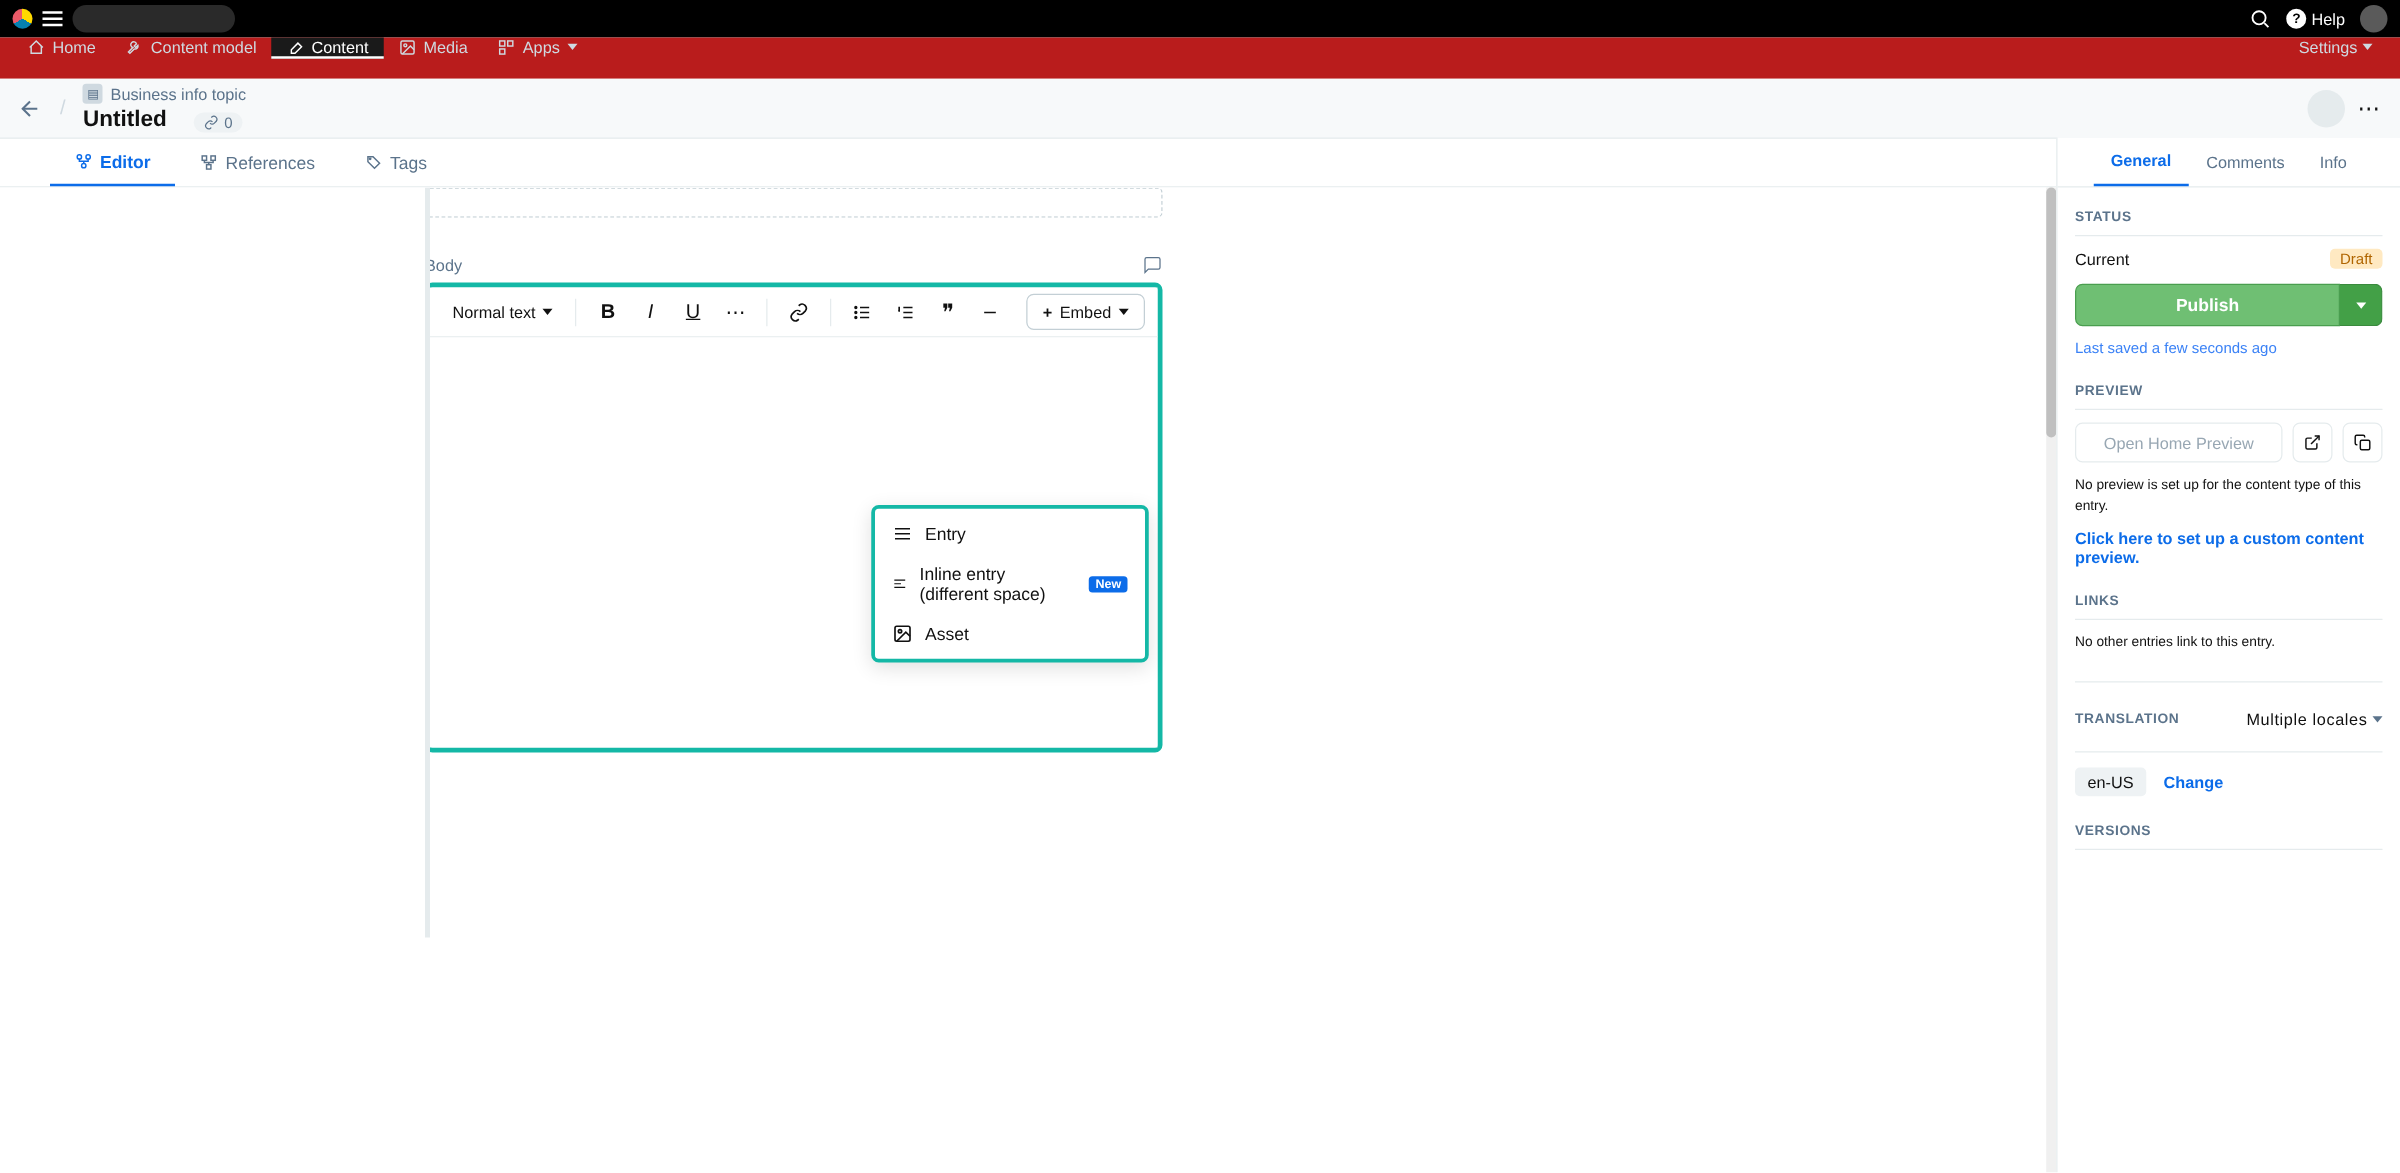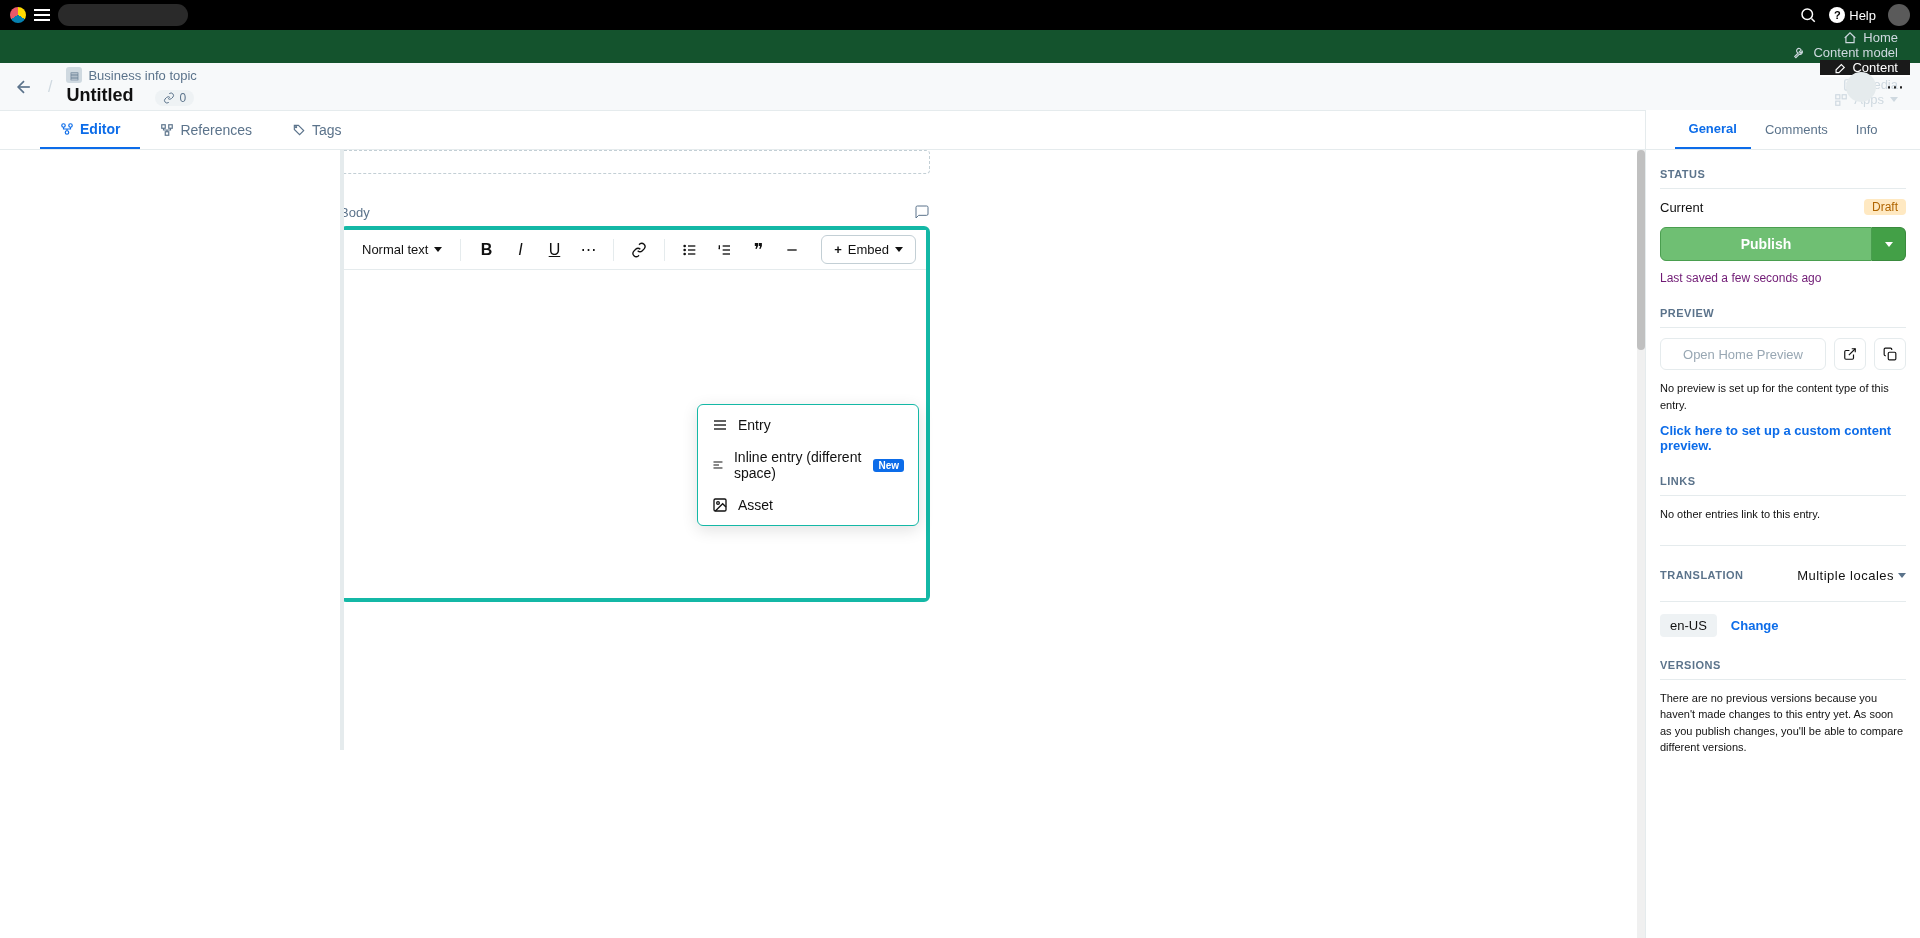--- a/index.html
+++ b/index.html
@@ -9,21 +9,21 @@
 .logo-icon { width: 16px; height: 16px; border-radius: 50%; background: conic-gradient(#ffda00 0 120deg, #0681b0 120deg 240deg, #eb5a68 240deg 360deg); }
 .menu-icon { width: 16px; display: flex; flex-direction: column; gap: 3px; cursor: pointer; }
 .menu-icon span { height: 2px; background: #fff; }
 .space-pill { background: #2a2a2a; border-radius: 14px; height: 22px; width: 130px; }
 .topbar-right { margin-left: auto; display: flex; align-items: center; gap: 12px; }
 .search-icon-svg { width: 18px; height: 18px; stroke: #fff; fill: none; stroke-width: 2; }
 .help-chip { display: flex; align-items: center; gap: 4px; color: #fff; font-size: 13px; }
 .help-chip .q { width: 16px; height: 16px; border-radius: 50%; background: #fff; color: #000; display: flex; align-items: center; justify-content: center; font-size: 11px; font-weight: bold; }
 .avatar { width: 22px; height: 22px; border-radius: 50%; background: #5a5a5a; }
 
-.navbar { background: #14532d; height: 33px; display: flex; align-items: flex-end; padding: 0 10px; flex-direction: column; }
+.navbar { background: #b91c1c; height: 33px; display: flex; align-items: flex-start; padding: 0 10px; }
 .nav-item { display: flex; align-items: center; gap: 6px; padding: 0 12px; color: #cfd9e0; font-size: 13px; cursor: pointer; }
 .nav-item.active { background: #1a1a1a; border-bottom: 2px solid #fff; color: #fff; }
 .nav-item .ico { width: 14px; height: 14px; }
 .nav-right { margin-left: auto; display: flex; align-items: center; padding: 0 12px; color: #cfd9e0; font-size: 13px; cursor: pointer; gap: 4px; }
 .caret-down { width: 0; height: 0; border-left: 4px solid transparent; border-right: 4px solid transparent; border-top: 5px solid currentColor; }
 
 .header-row { height: 48px; background: #f7f9fa; border-bottom: 1px solid #e5ebed; display: flex; align-items: center; padding: 0 14px; gap: 14px; }
 .back-arrow { width: 20px; height: 20px; stroke: #5b738b; fill: none; stroke-width: 2; cursor: pointer; }
 .slash { color: #cfd9e0; }
 .breadcrumb-chip { display: flex; align-items: center; gap: 6px; font-size: 13px; color: #5b738b; }
@@ -51,39 +51,39 @@
 
 .rte-wrap { border: 4px solid #14b8a6; border-radius: 6px; text-align: center; }
 .rte-toolbar { height: 40px; border-bottom: 1px solid #e5ebed; display: flex; align-items: center; padding: 0 10px; gap: 4px; background: #fff; }
 .rte-sel { display: flex; align-items: center; gap: 6px; font-size: 13px; padding: 4px 8px; border-radius: 4px; cursor: pointer; }
 .divider { width: 1px; height: 22px; background: #e5ebed; margin: 0 6px; }
 .tb-btn { width: 30px; height: 30px; display: flex; align-items: center; justify-content: center; border-radius: 4px; cursor: pointer; color: #111; }
 .tb-btn svg { width: 16px; height: 16px; }
 .embed-btn { margin-left: auto; display: flex; align-items: center; gap: 6px; border: 1px solid #c3cfd5; border-radius: 6px; padding: 6px 12px; font-size: 13px; cursor: pointer; background: #fff; }
 .rte-body { height: 328px; background: #fff; }
 
-.dropdown { position: absolute; left: 697px; top: 254px; width: 222px; background: #fff; border: 1px solid #14b8a6; border-radius: 6px; box-shadow: 0 4px 16px rgba(0,0,0,0.12); padding: 4px 0; }
+.dropdown { position: absolute; left: 697px; top: 254px; width: 222px; background: #fff; border: 3px solid #14b8a6; border-radius: 6px; box-shadow: 0 4px 16px rgba(0,0,0,0.12); padding: 4px 0; }
 .dd-item { display: flex; align-items: center; gap: 10px; padding: 8px 14px; font-size: 14px; cursor: pointer; }
 .dd-item svg, .dd-item .dd-ico { width: 16px; height: 16px; }
 .new-badge { background: #0c6ce9; color: #fff; font-size: 10px; padding: 1px 5px; border-radius: 3px; font-weight: 600; }
 
 .sidebar { position: absolute; right: 0; top: 110px; bottom: 0; width: 275px; border-left: 1px solid #e5ebed; background: #fff; display: flex; flex-direction: column; }
 .side-tabs { height: 40px; border-bottom: 1px solid #e5ebed; display: flex; align-items: stretch; justify-content: center; }
 .side-tab { padding: 0 14px; display: flex; align-items: center; font-size: 13px; color: #5b738b; cursor: pointer; }
 .side-tab.active { color: #0c6ce9; border-bottom: 2px solid #0c6ce9; font-weight: 600; }
 .side-body { padding: 18px 14px; overflow-y: auto; flex: 1; }
 .side-h { font-size: 11px; font-weight: 700; color: #5b738b; letter-spacing: 0.5px; text-transform: uppercase; border-bottom: 1px solid #e5ebed; padding-bottom: 8px; margin-bottom: 10px; margin-top: 22px; }
 .side-h:first-child { margin-top: 0; }
 .row-flex { display: flex; align-items: center; justify-content: space-between; font-size: 13px; }
 .draft-badge { background: #ffe9c2; color: #b06500; font-size: 12px; padding: 1px 8px; border-radius: 4px; }
 .publish-row { display: flex; margin-top: 12px; }
 .publish-btn { flex: 1; background: #6fbf73; border: 1px solid #4a9e4f; color: #fff; font-weight: 600; font-size: 14px; border-radius: 6px 0 0 6px; height: 34px; cursor: pointer; }
 .publish-caret { width: 34px; background: #43a047; border: 1px solid #3a8a3e; border-left: none; border-radius: 0 6px 6px 0; display: flex; align-items: center; justify-content: center; cursor: pointer; }
 .publish-caret .caret-down { border-top-color: #fff; }
-.muted { font-size: 12px; color: #701a75; margin-top: 10px; }
+.muted { font-size: 12px; color: #3b82f6; margin-top: 10px; }
 .preview-row { display: flex; gap: 8px; margin-bottom: 10px; }
 .preview-btn { flex: 1; border: 1px solid #e5ebed; background: #fff; color: #98a7b3; font-size: 13px; height: 32px; border-radius: 6px; cursor: not-allowed; }
 .icon-btn { width: 32px; height: 32px; border: 1px solid #e5ebed; border-radius: 6px; display: flex; align-items: center; justify-content: center; cursor: pointer; }
 .link-text { color: #0c6ce9; font-size: 13px; cursor: pointer; }
 .body-text { font-size: 11px; color: #111; line-height: 1.5; }
 .locale-chip { background: #eef2f4; padding: 4px 10px; border-radius: 4px; font-size: 13px; display: inline-block; }
 .trans-row { display: flex; align-items: center; gap: 14px; margin-top: 10px; }
 .section-sep { height: 1px; background: #e5ebed; margin: 22px 0 0 0; }
 
 svg.ico { stroke: currentColor; fill: none; stroke-width: 2; }
@@ -381,16 +381,15 @@
         <span class="caret-down" style="border-top-color:#5b738b;"></span>
       </span>
     </div>
     <div style="height:1px;background:#e5ebed;margin-bottom:12px;"></div>
     <div class="trans-row">
       <span class="locale-chip">en-US</span>
       <span class="link-text" style="font-weight:600;">Change</span>
     </div>
 
     <div class="side-h">VERSIONS</div>
-    <div class="body-text">There are no previous versions because you haven't made changes to this entry yet. As soon as you publish changes, you'll be able to compare different versions.</div>
 
   </div>
 </div>
 
 </body></html>

